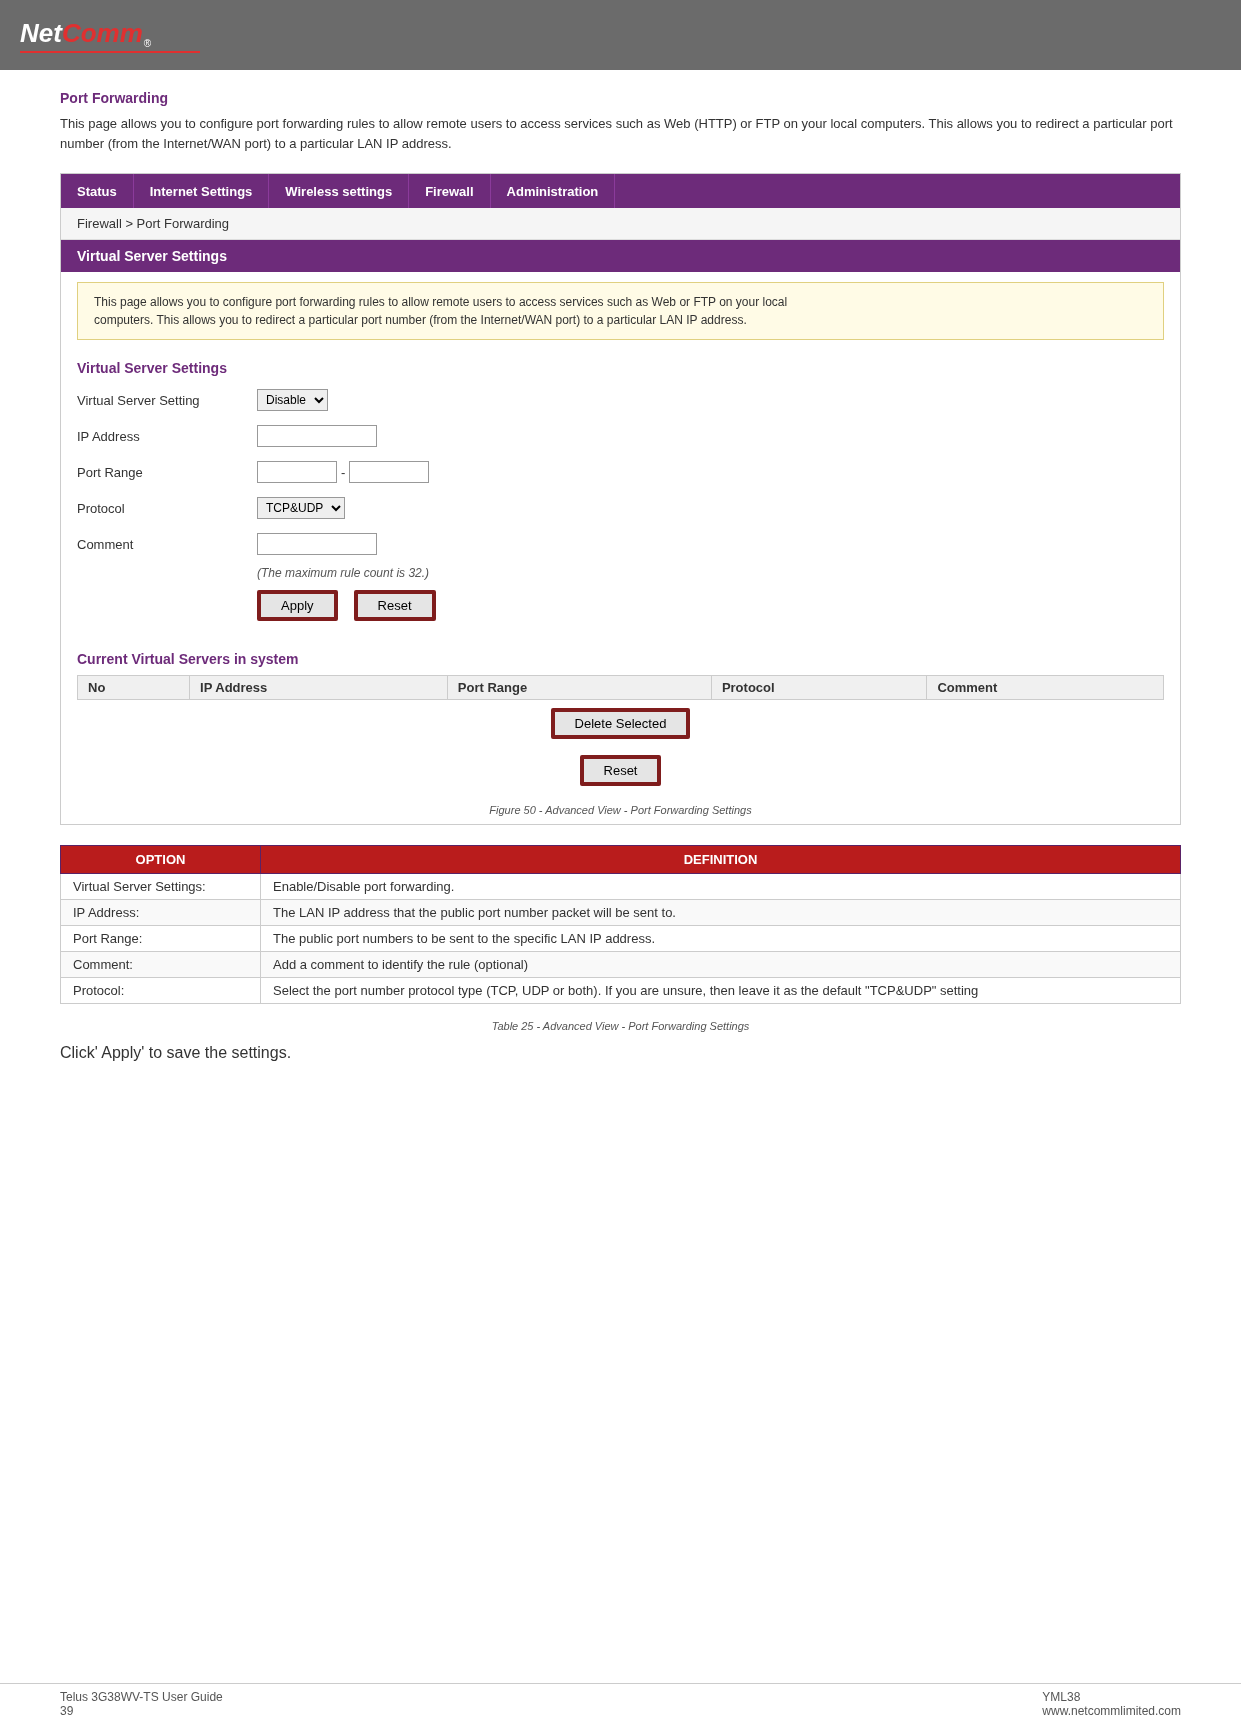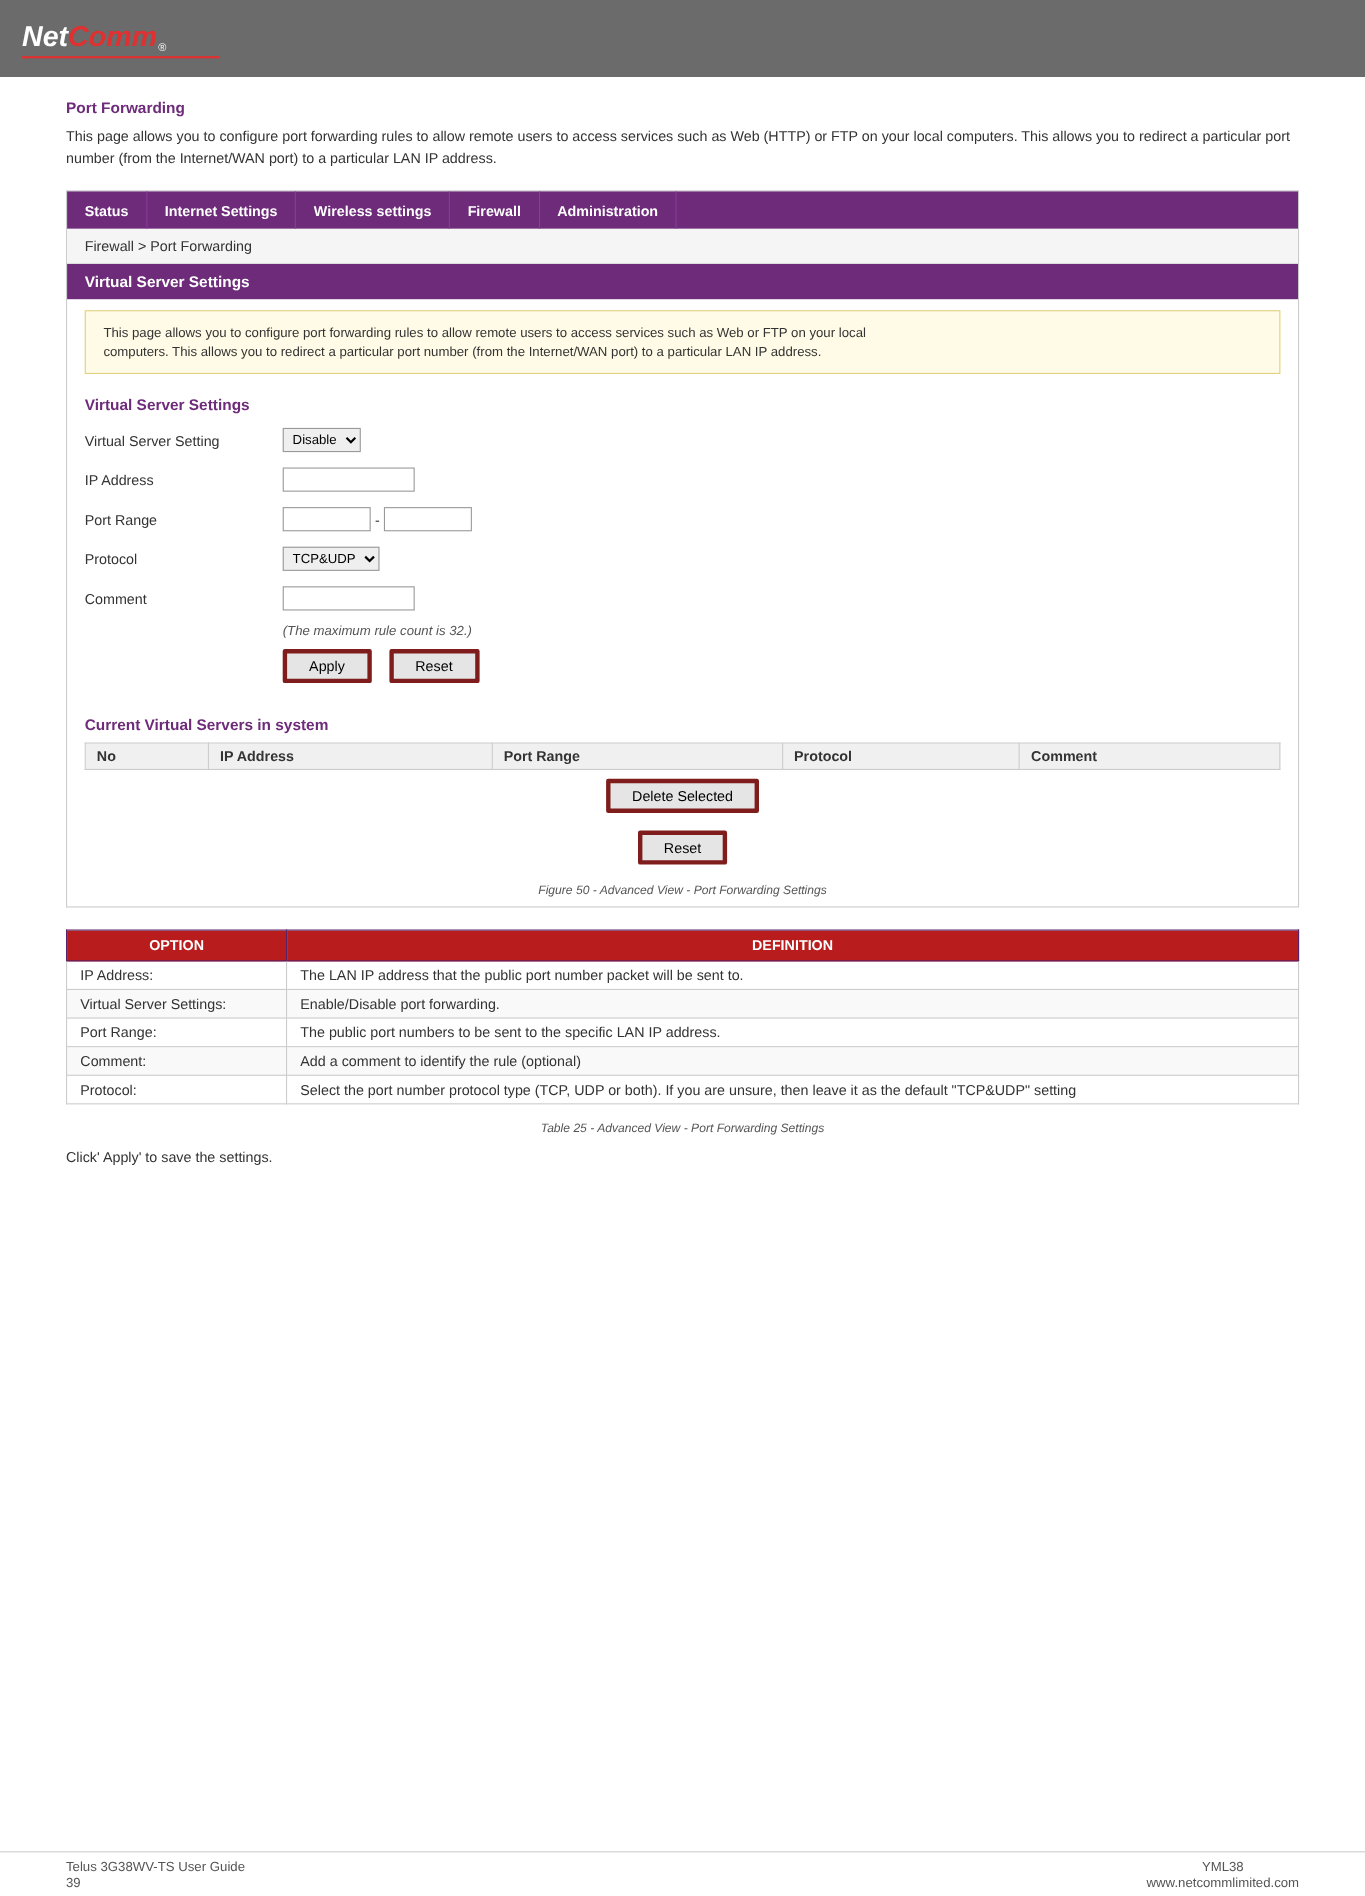--- a/index.html
+++ b/index.html
@@ -243,21 +243,21 @@
 
     .table-caption {
       text-align: center;
       font-size: 11px;
       color: #555;
       margin: 4px 0 12px;
       font-style: italic;
     }
 
     .click-note {
-      font-size: 13px;
+      font-size: 16px;
       color: #333;
     }
 
     
     .footer {
       position: fixed;
       bottom: 0;
       left: 0;
       right: 0;
       border-top: 1px solid #ccc;
@@ -402,26 +402,26 @@
 
   <table class="options-table">
     <thead>
       <tr class="header-row">
         <th>OPTION</th>
         <th>DEFINITION</th>
       </tr>
     </thead>
     <tbody id="options-table-body">
     <tr>
+          <td class="option-col">Virtual Server Settings:</td>
+          <td>Enable/Disable port forwarding.</td>
+        </tr>
+        <tr>
           <td class="option-col">IP Address:</td>
           <td>The LAN IP address that the public port number packet will be sent to.</td>
-        </tr>
-        <tr>
-          <td class="option-col">Virtual Server Settings:</td>
-          <td>Enable/Disable port forwarding.</td>
         </tr>
         <tr>
           <td class="option-col">Port Range:</td>
           <td>The public port numbers to be sent to the specific LAN IP address.</td>
         </tr>
         <tr>
           <td class="option-col">Comment:</td>
           <td>Add a comment to identify the rule (optional)</td>
         </tr>
         <tr>
@@ -435,17 +435,17 @@
 
   <div class="click-note">Click' Apply' to save the settings.</div>
 
 </div>
 
 <div class="footer">
   <div>
     <div>Telus 3G38WV-TS User Guide</div>
     <div>39</div>
   </div>
-  <div style="text-align:center;">
+  <div style="text-align:left;">
     <div>YML38</div>
     <div>www.netcommlimited.com</div>
   </div>
 </div>
 
 </body></html>

